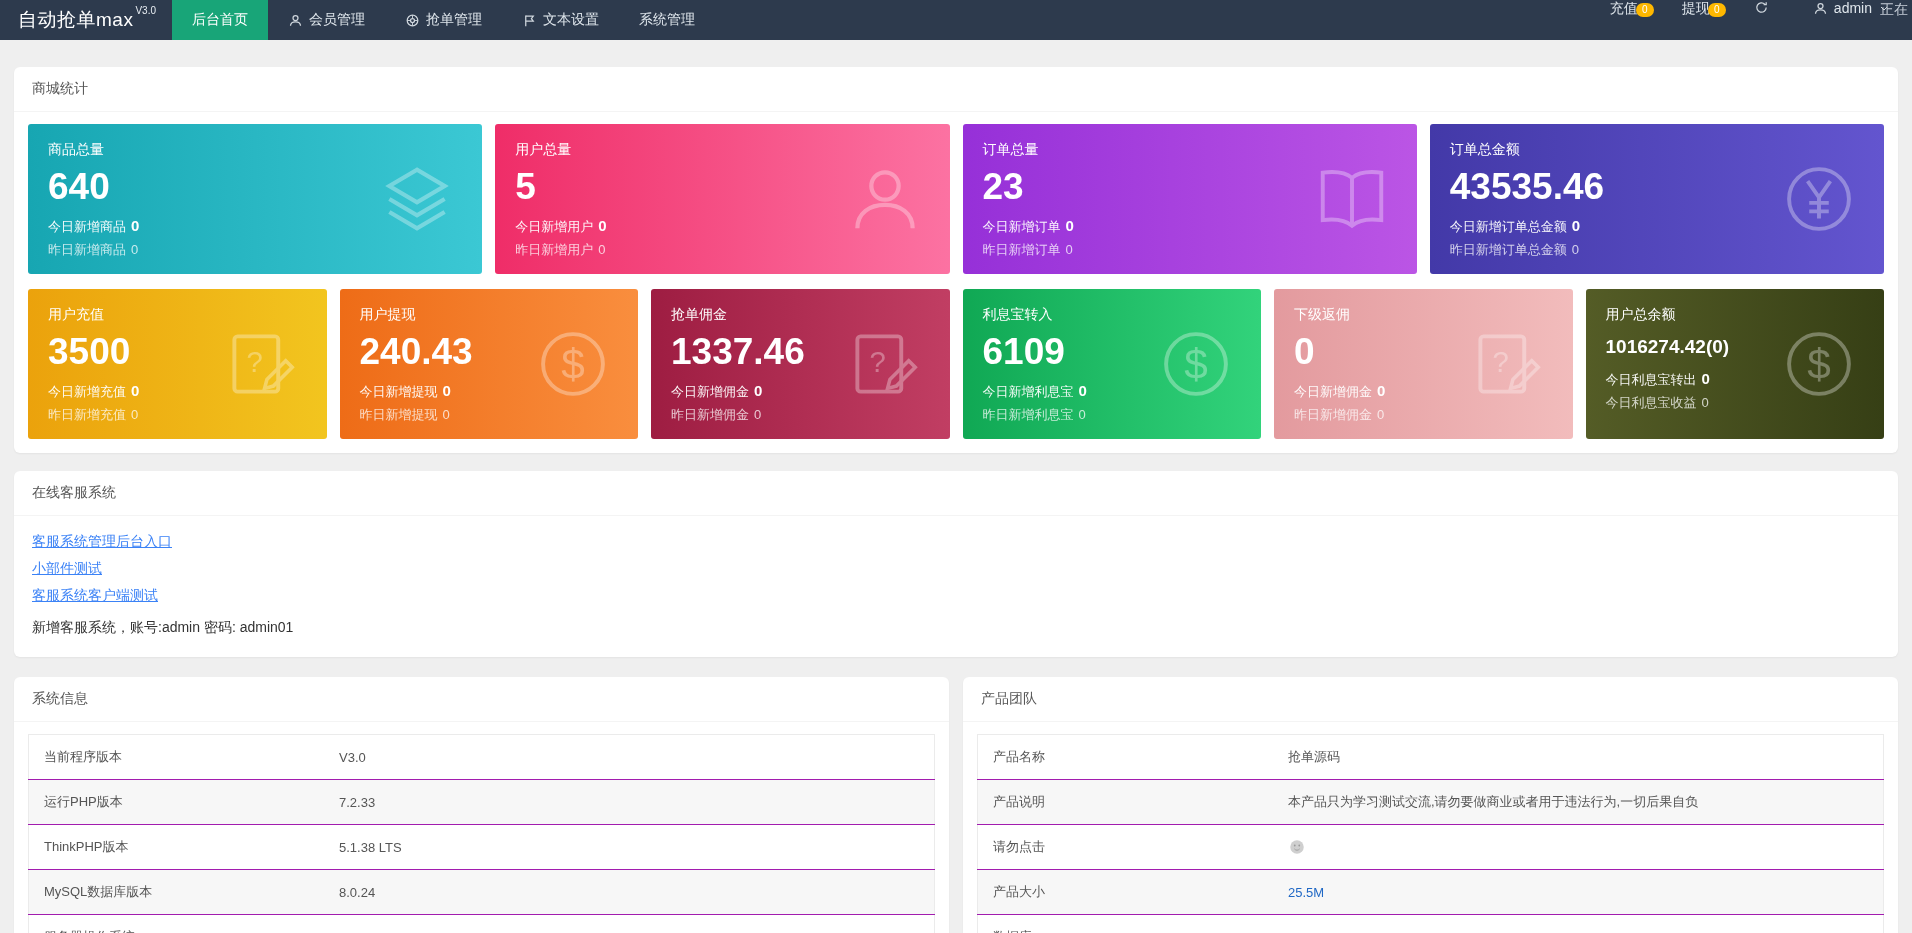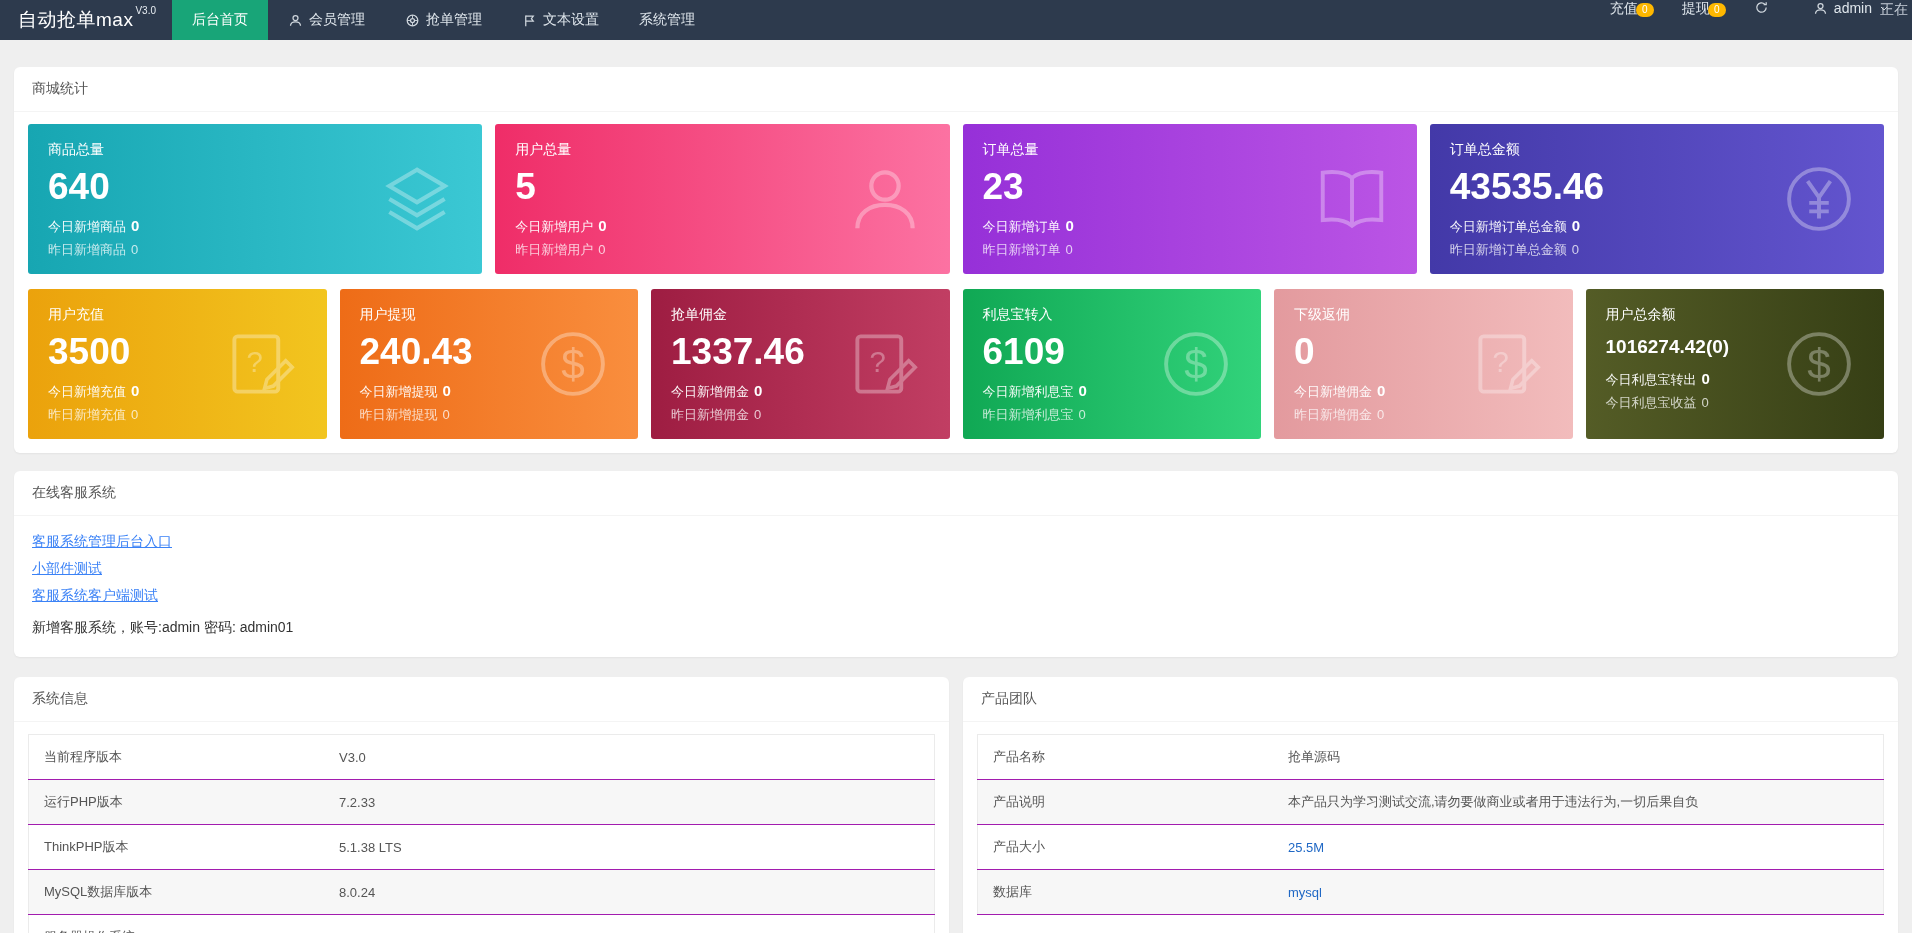--- a/index.html
+++ b/index.html
@@ -340,20 +340,28 @@
           <tbody>
             <tr>
               <td class="t-label">产品名称</td>
               <td class="t-value">抢单源码</td>
             </tr>
             <tr>
               <td class="t-label">产品说明</td>
               <td class="t-value">本产品只为学习测试交流,请勿要做商业或者用于违法行为,一切后果自负</td>
             </tr>
             <tr>
+              <td class="t-label">请勿点击</td>
+              <td class="t-value">
+                <svg class="mini-icon">
+                    <use href="#i-emoji"></use>
+                  </svg>
+              </td>
+            </tr>
+            <tr>
               <td class="t-label">产品大小</td>
               <td class="t-value"><a class="t-link">25.5M</a></td>
             </tr>
             <tr>
               <td class="t-label">数据库</td>
               <td class="t-value"><a class="t-link">mysql</a></td>
             </tr>
           </tbody>
         </table>
       </div>

